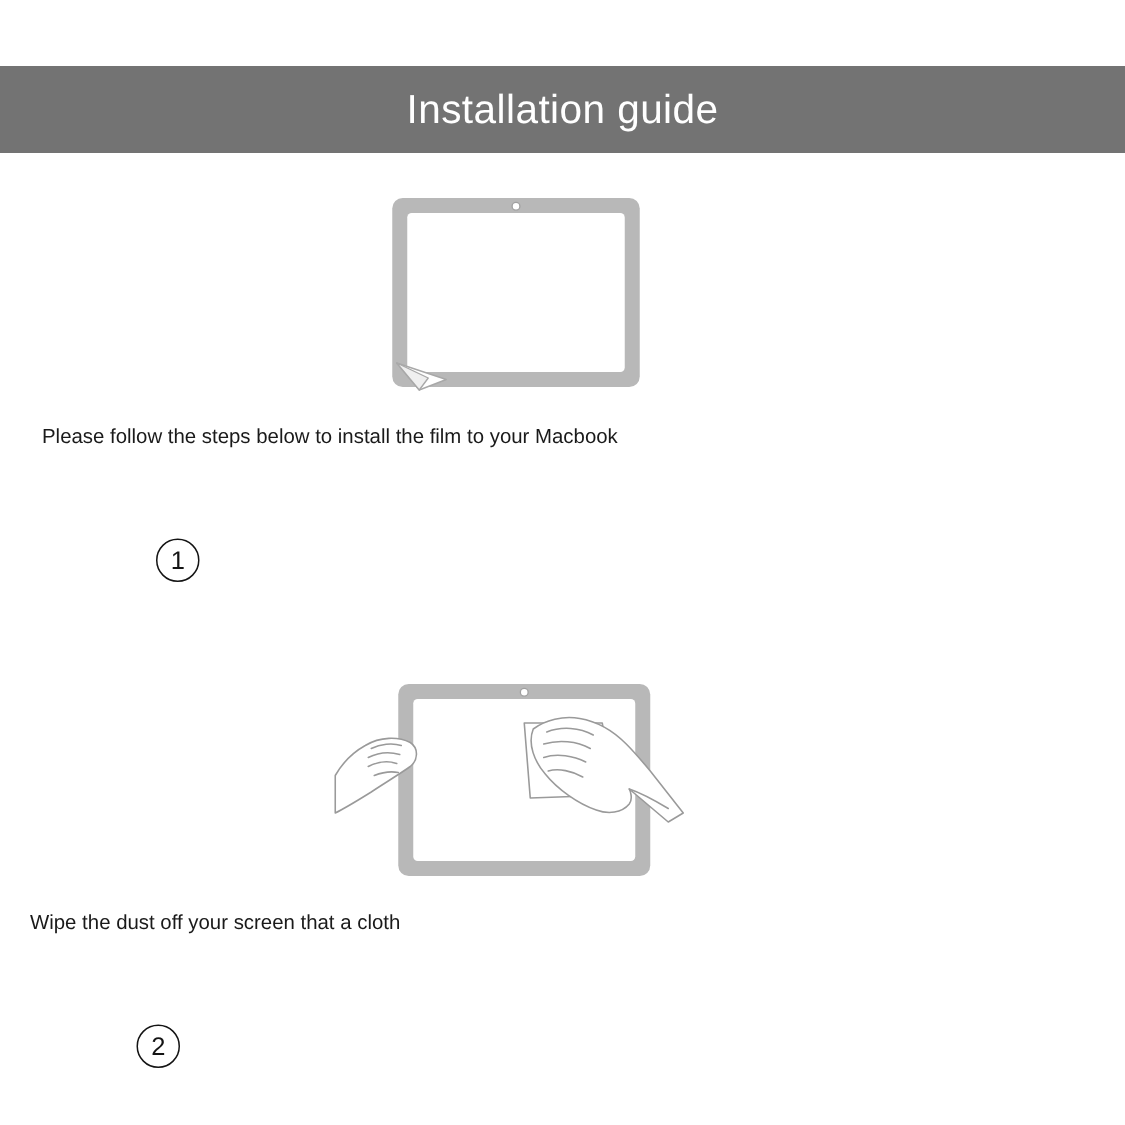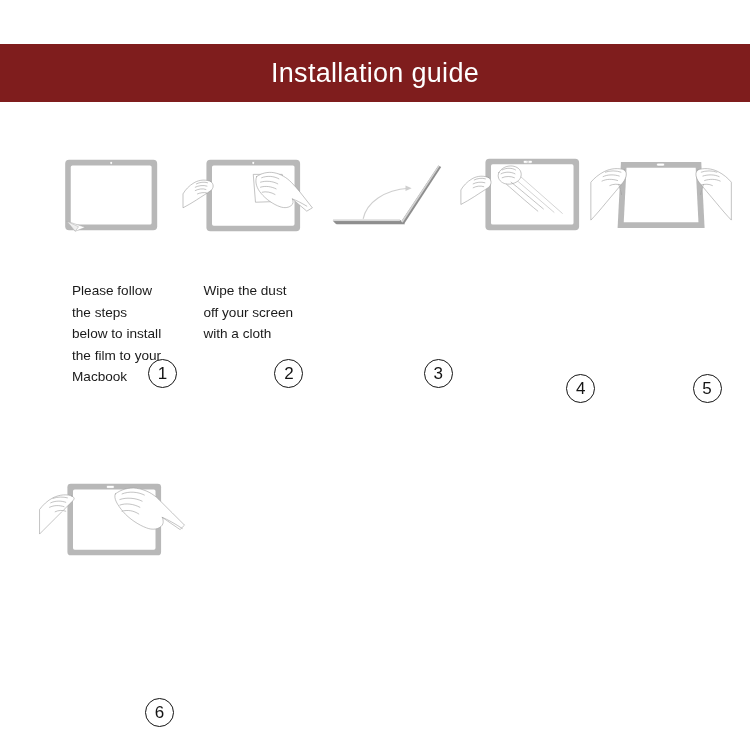--- a/index.html
+++ b/index.html
@@ -7,35 +7,34 @@
     width:750px;height:750px;
     background:#ffffff;
     font-family:"Liberation Sans", sans-serif;
     overflow:hidden;
     position:relative;
   }
 
   
   .header{
     position:absolute;left:0;top:44px;width:750px;height:58px;
-    background:#7f1d1d;
+    background:#737373;
     display:flex;align-items:center;justify-content:center;
   }
   .header-title{
     color:#ffffff;font-size:27px;font-weight:400;letter-spacing:.3px;
     line-height:1;
   }
 
   
   .grid{
     position:absolute;left:0;top:102px;width:697px;height:648px;
     display:grid;
-    grid-template-columns:1fr 1fr 1fr 1fr 1fr;
+    grid-template-columns:1fr;
     grid-template-rows:1fr 1fr;
-    margin-left:44px;
   }
   .cell{position:relative;}
 
   .art{
     position:absolute;left:0;top:18px;width:100%;height:150px;
     overflow:visible;
   }
   .art svg{display:block;width:100%;height:100%;overflow:visible;}
 
   .caption{
@@ -111,21 +110,21 @@
             <path d="M132,42 C140,36 152,33 163,35 C175,37 186,44 194,52 C200,58 205,64 210,70 L232,98 L222,104 L196,82 C196,82 199,88 196,92 C191,98 182,99 174,96 C162,92 148,82 140,72 C133,64 128,52 132,42 Z"></path>
             <path d="M141,44 C151,40 163,41 172,46"></path>
             <path d="M139,52 C149,49 161,50 170,55"></path>
             <path d="M139,61 C148,58 159,60 167,64"></path>
             <path d="M142,70 C149,68 158,70 165,74"></path>
             <path d="M196,82 C202,84 212,89 222,95"></path>
           </g>
         </g>
       </svg>
     </div>
-    <div class="caption">Wipe the dust off your screen with a cloth</div>
+    <div class="caption">Wipe the dust off your screen that a cloth</div>
     <div class="num">2</div>
   </div>
 
   <div class="cell c3">
     <div class="art">
       <svg viewBox="0 0 250 150" preserveAspectRatio="xMidYMid meet">
         <g>
 
           <path d="M18,120 L138,120 L146,127 L24,127 Z" fill="#8e8e8e" stroke="#8e8e8e" stroke-width="1"></path>
           <path d="M18,120 L138,120 L138,122 L18,122 Z" fill="#d8d8d8"></path>

